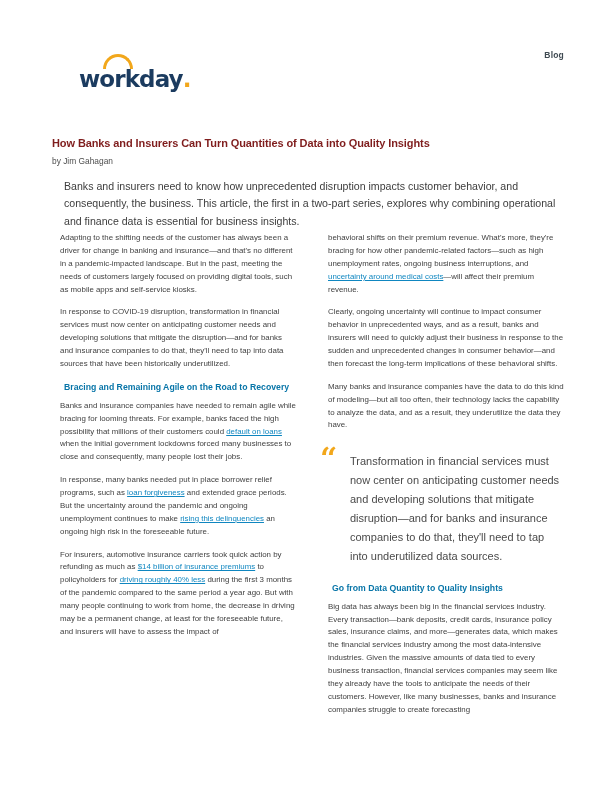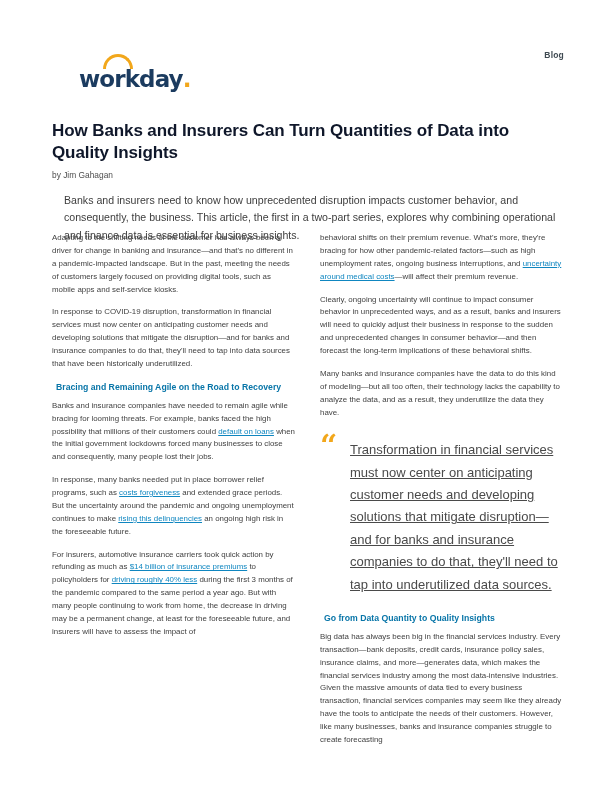--- a/index.html
+++ b/index.html
@@ -73,26 +73,26 @@
   }
 
   
   .title-block {
     position: absolute;
     top: 120px;
     left: 52px;
     width: 512px;
   }
   .article-title {
-    font-size: 17px;
-    font-weight: bold;
-    color: #0f172a;
+    font-size: 11px;
+    font-weight: bold;
+    color: #7f1d1d;
     letter-spacing: -0.1px;
     line-height: 1.3;
-    margin: 0 0 6px 0;
+    margin: 16px 0 6px 0;
   }
   .byline {
     font-size: 8.4px;
     color: #4e4e4e;
     margin: 0 0 6px 0;
   }
   .deck {
     font-size: 10.6px;
     line-height: 1.62;
     color: #3d3d3d;
@@ -109,58 +109,57 @@
     display: flex;
     gap: 24px;
   }
   .col {
     width: 244px;
   }
   p.body {
     font-size: 7.9px;
     line-height: 1.63;
     color: #3f3f3f;
-    margin: 0 0 10px 0;
+    margin: 0 0 10px 8px;
     text-align: left;
   }
   a.link {
     color: #0f86c0;
     text-decoration: underline;
   }
   h3.subhead {
     font-size: 8.7px;
     font-weight: bold;
     color: #0875a8;
     line-height: 1.38;
-    margin: 8px 0 7px 4px;
+    margin: 8px 0 7px 12px;
   }
 
   
   .pullquote {
     margin: 14px 0 16px 0;
     position: relative;
     padding-left: 30px;
   }
   .quote-mark {
     position: absolute;
     left: 0;
     top: -2px;
     font-family: "DejaVu Serif", serif;
     font-size: 30px;
     line-height: 1;
     color: #f2a71b;
     font-weight: bold;
   }
   .quote-text {
-    font-size: 13px;
+    font-size: 11px;
     line-height: 1.72;
     color: #4a4a4a;
     margin: 0;
     padding-top: 6px;
-    text-decoration: underline;
   }
 </style>
 </head>
 <body>
 
 <div class="page">
 
   <div class="header">
     <div class="blog-label">Blog</div>
     <div class="logo">
@@ -178,21 +177,21 @@
   <div class="columns">
 
     <div class="col">
       <p class="body">Adapting to the shifting needs of the customer has always been a driver for change in banking and insurance—and that's no different in a pandemic-impacted landscape. But in the past, meeting the needs of customers largely focused on providing digital tools, such as mobile apps and self-service kiosks.</p>
       <p class="body">In response to COVID-19 disruption, transformation in financial services must now center on anticipating customer needs and developing solutions that mitigate the disruption—and for banks and insurance companies to do that, they'll need to tap into data sources that have been historically underutilized.</p>
       <h3 class="subhead">Bracing and Remaining Agile on the Road to Recovery</h3>
       <p class="body">
         <span>Banks and insurance companies have needed to remain agile while bracing for looming threats. For example, banks faced the high possibility that millions of their customers could </span><a class="link" href="#">default on loans</a><span> when the initial government lockdowns forced many businesses to close and consequently, many people lost their jobs.</span>
       </p>
       <p class="body">
-        <span>In response, many banks needed put in place borrower relief programs, such as </span><a class="link" href="#">costs forgiveness</a><span> and extended grace periods. But the uncertainty around the pandemic and ongoing unemployment continues to make </span><a class="link" href="#">rising this delinquencies</a><span> an ongoing high risk in the foreseeable future.</span>
+        <span>In response, many banks needed put in place borrower relief programs, such as </span><a class="link" href="#">loan forgiveness</a><span> and extended grace periods. But the uncertainty around the pandemic and ongoing unemployment continues to make </span><a class="link" href="#">rising this delinquencies</a><span> an ongoing high risk in the foreseeable future.</span>
       </p>
       <p class="body">
         <span>For insurers, automotive insurance carriers took quick action by refunding as much as </span><a class="link" href="#">$14 billion of insurance premiums</a><span> to policyholders for </span><a class="link" href="#">driving roughly 40% less</a><span> during the first 3 months of the pandemic compared to the same period a year ago. But with many people continuing to work from home, the decrease in driving may be a permanent change, at least for the foreseeable future, and insurers will have to assess the impact of</span>
       </p>
     </div>
 
     <div class="col">
       <p class="body">
         <span>behavioral shifts on their premium revenue. What's more, they're bracing for how other pandemic-related factors—such as high unemployment rates, ongoing business interruptions, and </span><a class="link" href="#">uncertainty around medical costs</a><span>—will affect their premium revenue.</span>
       </p>

